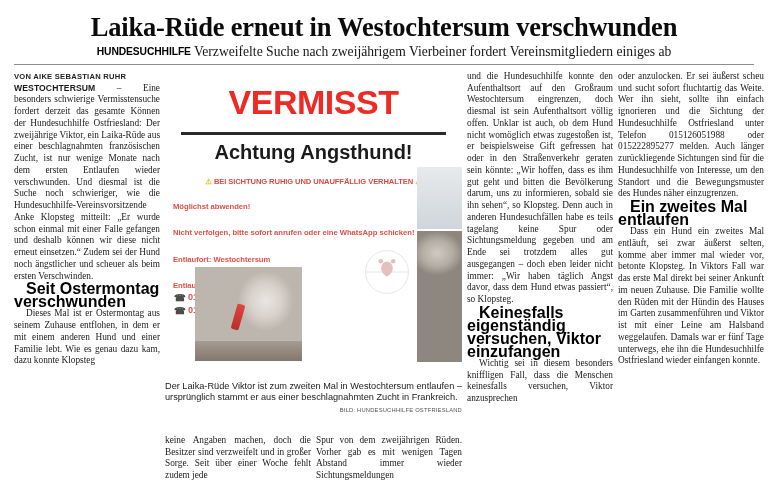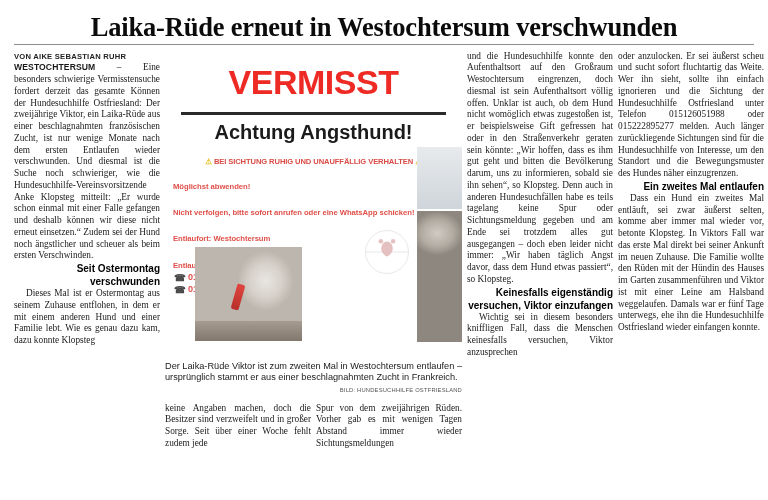--- a/index.html
+++ b/index.html
@@ -84,25 +84,25 @@
   }
   .lead-loc{
     font-family:"Liberation Sans", sans-serif;
     font-weight:700;
     font-size:8.6px;
     letter-spacing:0.1px;
   }
   .subhead{
     font-family:"Liberation Sans", sans-serif;
     font-weight:700;
-    font-size:10px;
+    font-size:16px;
     line-height:13px;
     margin:10px 0 9px 0;
     text-indent:0;
-    text-align:right;
+    text-align:left;
     color:#000;
   }
 
   
   .figure{
     position:absolute;
     left:151px;
     top:0;
     width:297px;
   }
@@ -233,39 +233,43 @@
   .credit{
     font-family:"Liberation Sans", sans-serif;
     font-size:5.8px;
     letter-spacing:0.2px;
     color:#555;
     float:right;
     margin-top:1px;
   }
   .below-fig{
     position:absolute;
-    top:352px;
+    top:364px;
     width:146px;
     font-size:9.3px;
     line-height:11.75px;
     text-align:justify;
     hyphens:auto;
     color:#1a1a1a;
   }
   .bf2{left:151px;}
   .bf3{left:302px;}
   .below-fig p{margin:0;text-indent:0;}
 </style>
 </head>
 <body>
 
 <div class="page">
 
   <h1 class="headline">Laika-Rüde erneut in Westochtersum verschwunden</h1>
 
+  <div class="subdeck">
+    <span class="kicker">HUNDESUCHHILFE</span>
+    <span>Verzweifelte Suche nach zweijährigem Vierbeiner fordert Vereinsmitgliedern einiges ab</span>
+  </div>
 
   <hr class="rule">
 
   <div class="cols">
 
     <div class="col c1">
       <p class="dateline noindent">VON AIKE SEBASTIAN RUHR</p>
       <p class="noindent"><span class="lead-loc">WESTOCHTERSUM</span><span> – Eine besonders schwierige Vermisstensuche fordert derzeit das gesamte Können der Hundesuchhilfe Ostfriesland: Der zweijährige Viktor, ein Laika-Rüde aus einer beschlagnahmten französischen Zucht, ist nur wenige Monate nach dem ersten Entlaufen wieder verschwunden. Und diesmal ist die Suche noch schwieriger, wie die Hundesuchhilfe-Vereinsvorsitzende Anke Klopsteg mitteilt: „Er wurde schon einmal mit einer Falle gefangen und deshalb können wir diese nicht erneut einsetzen.“ Zudem sei der Hund noch ängstlicher und scheuer als beim ersten Verschwinden.</span></p>
       <p class="subhead">Seit Ostermontag verschwunden</p>
       <p>Dieses Mal ist er Ostermontag aus seinem Zuhause entflohen, in dem er mit einem anderen Hund und einer Familie lebt. Wie es genau dazu kam, dazu konnte Klopsteg</p>

